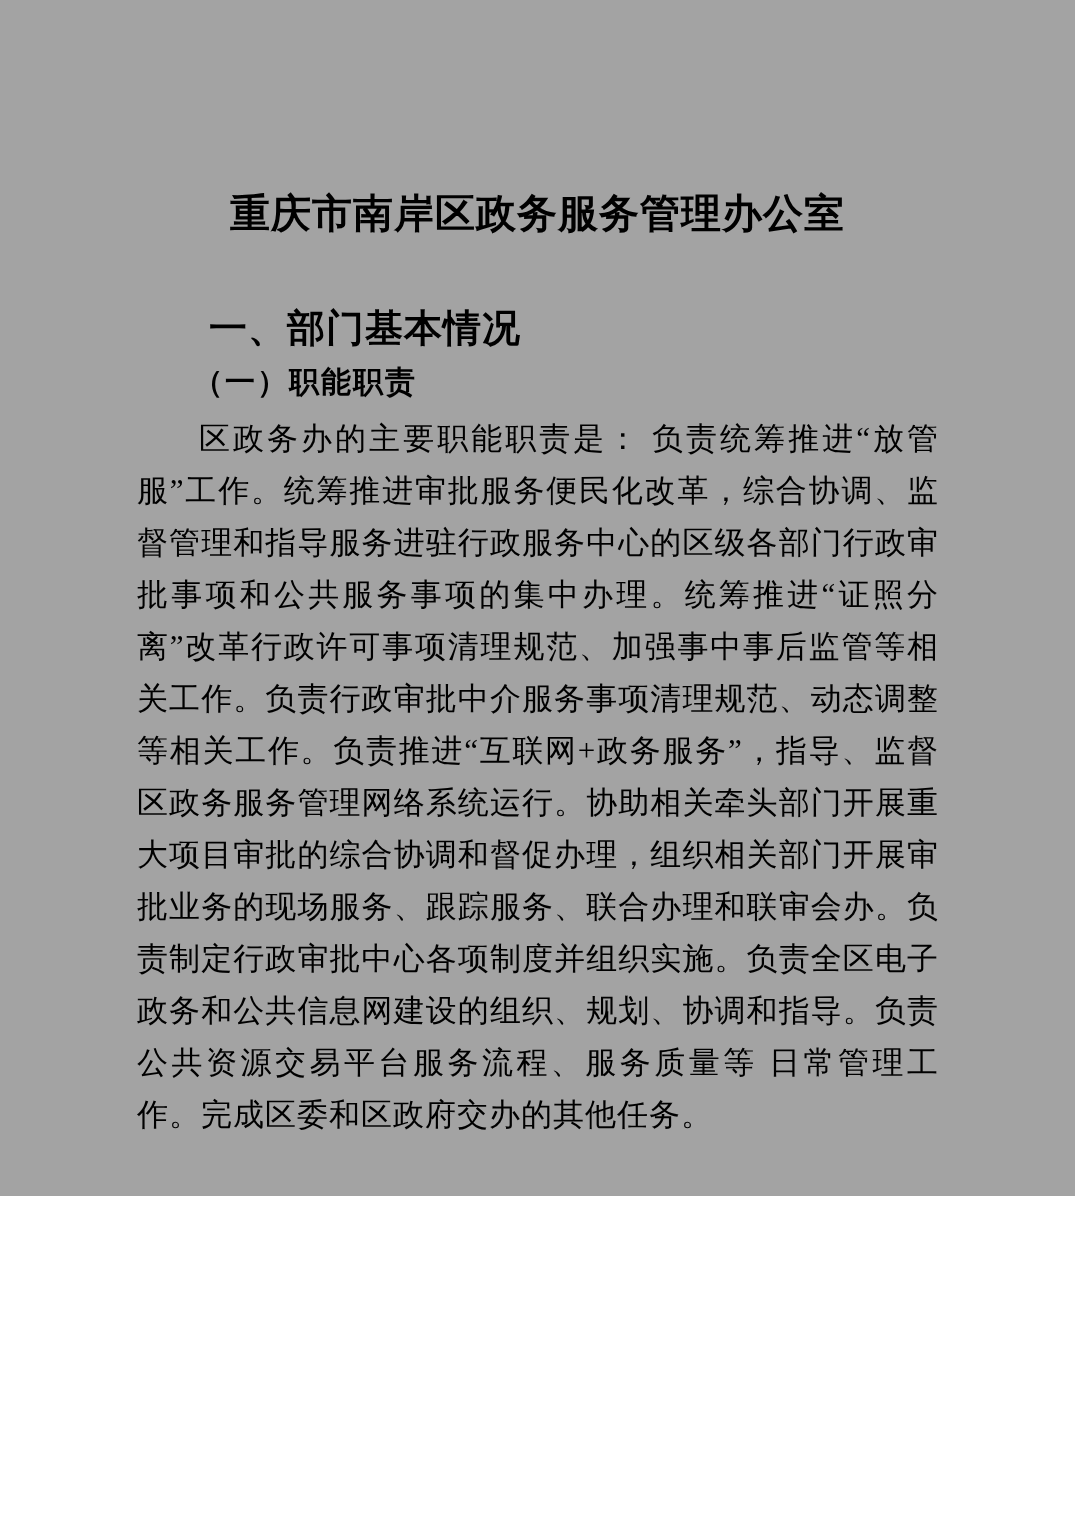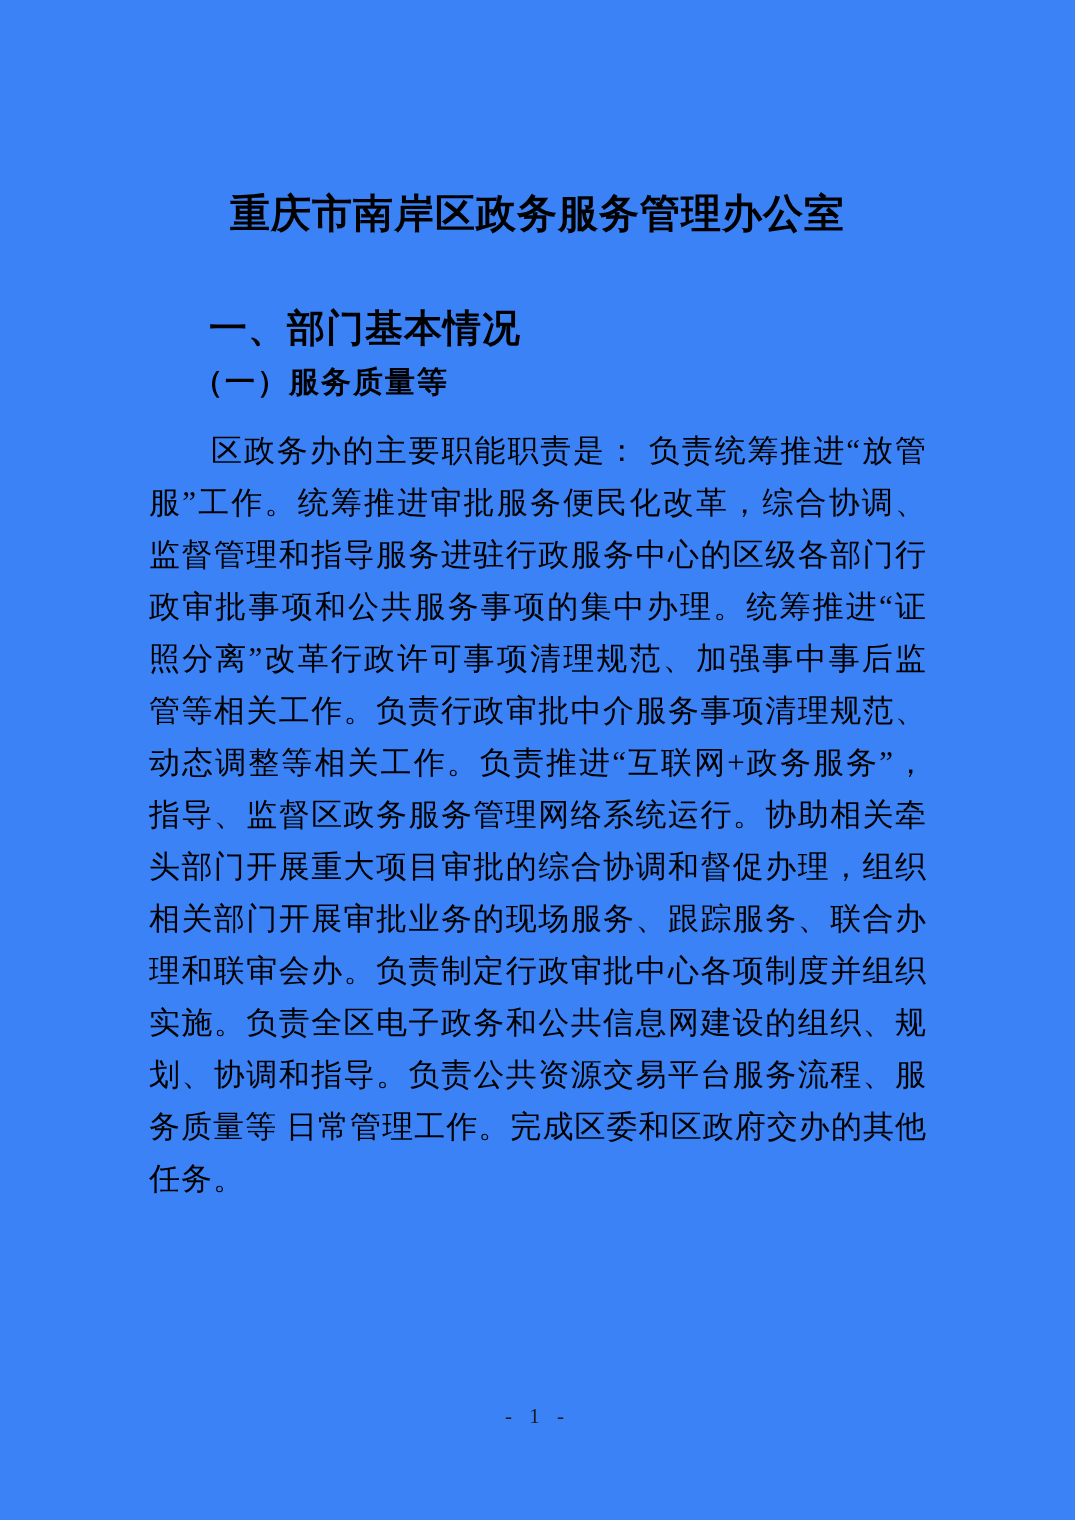--- a/index.html
+++ b/index.html
@@ -7,22 +7,22 @@
     padding: 0;
     background: #ffffff;
   }
   body {
     font-family: "Liberation Serif", "DejaVu Serif", serif;
     color: #000000;
   }
   .page {
     position: relative;
     width: 1075px;
-    height: 1520px;
-    background: #3b82f6;
+    height: 1196px;
+    background: #a3a3a3;
     overflow: hidden;
   }
   .doc-title {
     margin: 0;
     padding-top: 183px;
     text-align: center;
     font-size: 40px;
     font-weight: bold;
     line-height: 62px;
     font-family: "Liberation Serif", "DejaVu Serif", serif;
@@ -47,21 +47,21 @@
   .h-subsection {
     margin: 0;
     font-family: "Liberation Serif", "DejaVu Serif", serif;
     font-size: 30px;
     font-weight: bold;
     line-height: 54px;
     text-indent: 2em;
     letter-spacing: 2px;
   }
   .para {
-    margin: 16px;
+    margin: 4px;
     font-size: 31px;
     font-weight: normal;
     line-height: 52px;
     text-align: justify;
     text-indent: 2em;
     letter-spacing: 1px;
   }
   .page-footer {
     position: absolute;
     left: 0;
@@ -80,21 +80,21 @@
 <div class="page">
 
   <h1 class="doc-title">
     <span class="title-line">重庆市南岸区政务服务管理办公室</span>
   </h1>
 
   <div class="content">
 
     <h2 class="h-section">一、部门基本情况</h2>
 
-    <h3 class="h-subsection">（一）服务质量等</h3>
+    <h3 class="h-subsection">（一）职能职责</h3>
 
     <p class="para">区政务办的主要职能职责是： 负责统筹推进“放管服”工作。统筹推进审批服务便民化改革，综合协调、监督管理和指导服务进驻行政服务中心的区级各部门行政审批事项和公共服务事项的集中办理。统筹推进“证照分离”改革行政许可事项清理规范、加强事中事后监管等相关工作。负责行政审批中介服务事项清理规范、动态调整等相关工作。负责推进“互联网+政务服务”，指导、监督区政务服务管理网络系统运行。协助相关牵头部门开展重大项目审批的综合协调和督促办理，组织相关部门开展审批业务的现场服务、跟踪服务、联合办理和联审会办。负责制定行政审批中心各项制度并组织实施。负责全区电子政务和公共信息网建设的组织、规划、协调和指导。负责公共资源交易平台服务流程、服务质量等 日常管理工作。完成区委和区政府交办的其他任务。</p>
 
 
 
 
   </div>
 
   <div class="page-footer">- 1 -</div>
 

